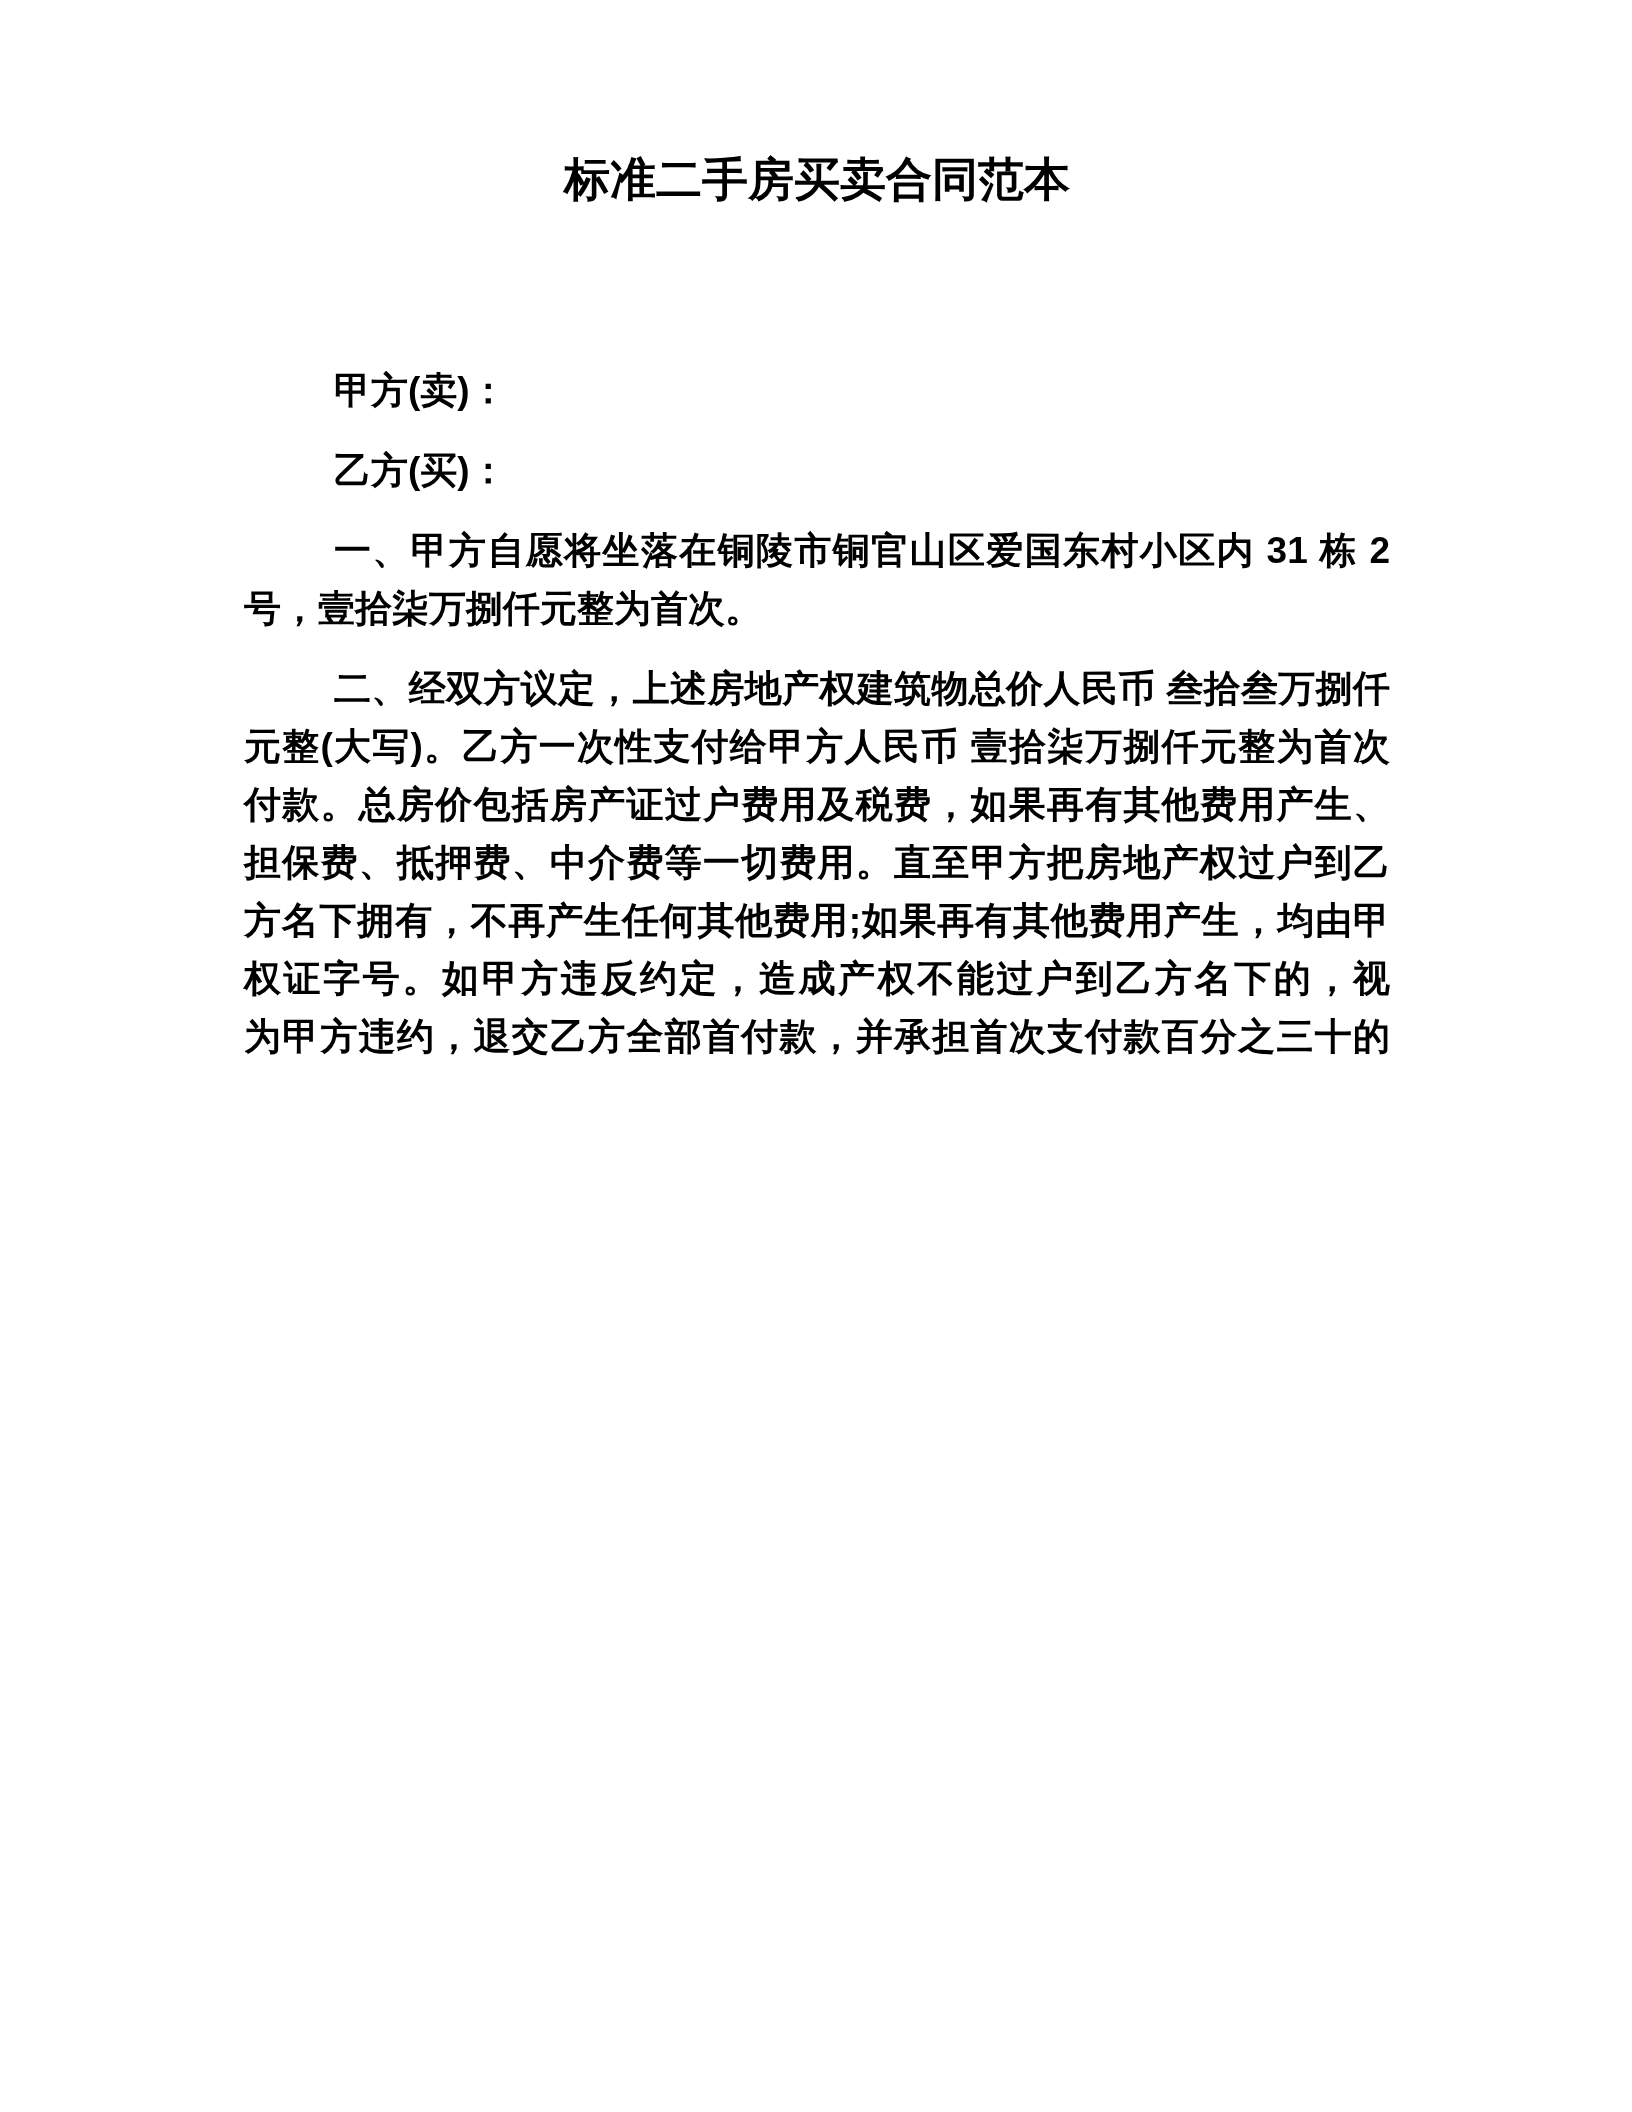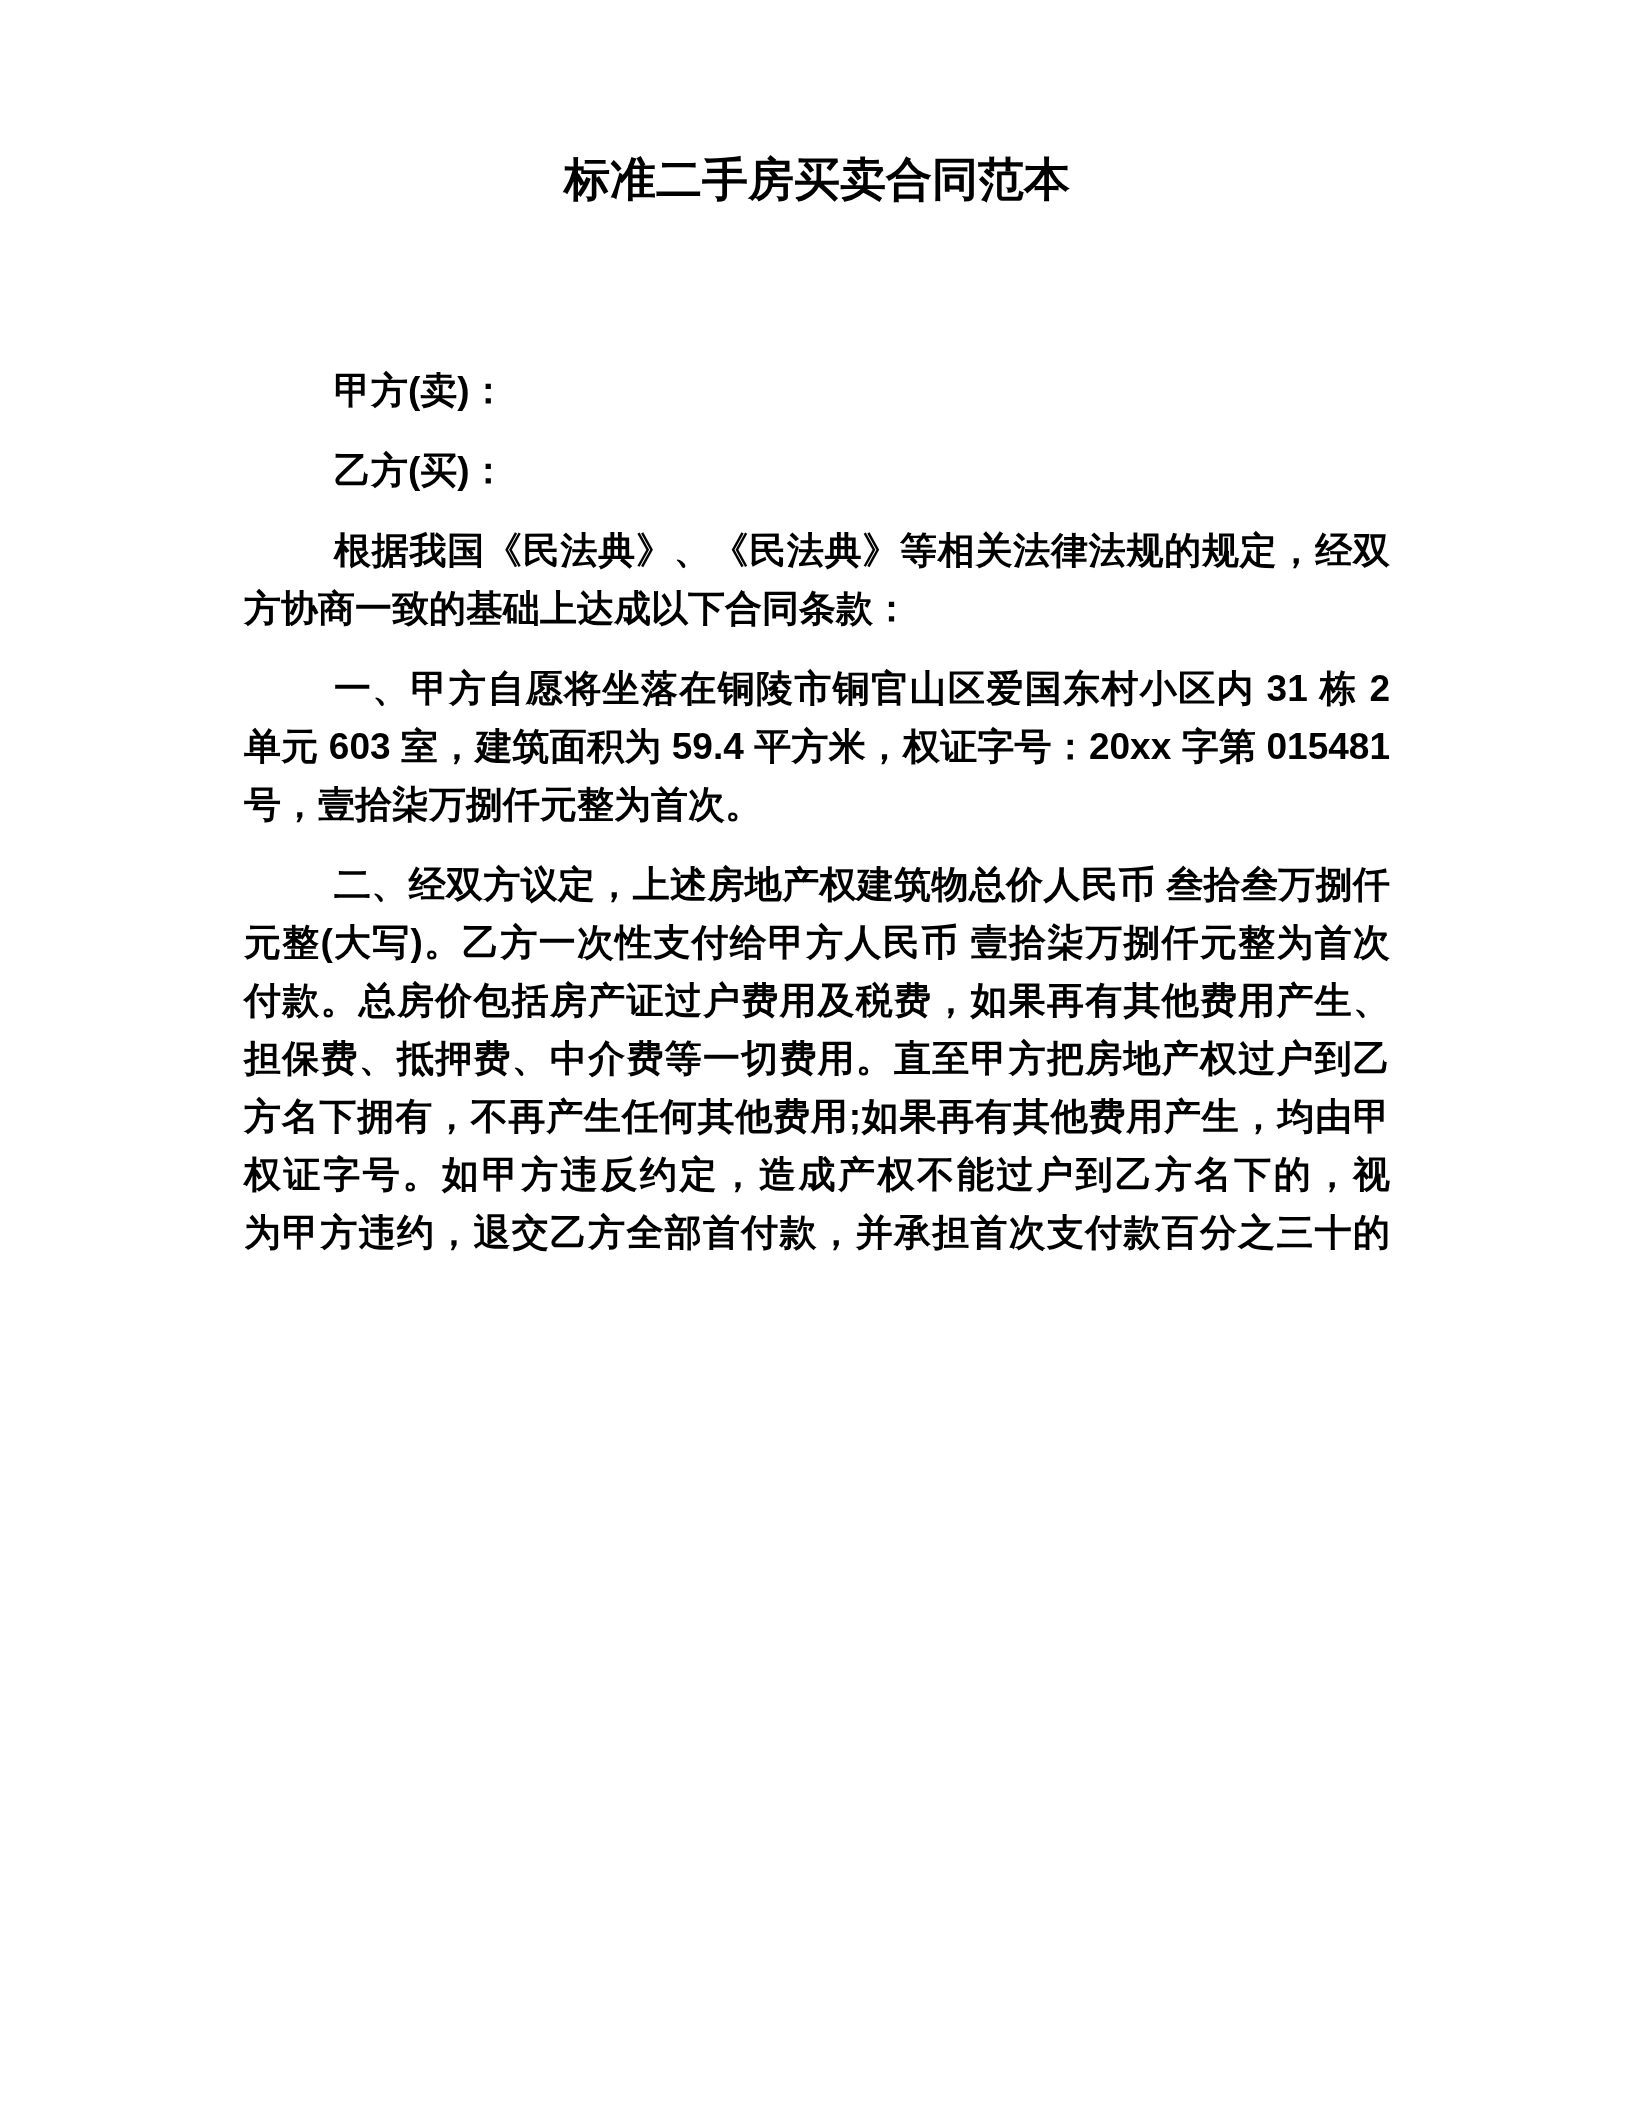--- a/index.html
+++ b/index.html
@@ -55,26 +55,21 @@
 <div class="page">
   <h1 class="doc-title">标准二手房买卖合同范本</h1>
   <div class="doc-body" id="doc-body">
       <p class="para">
         <span class="line first">甲方(卖)：</span>
       </p>
       <p class="para">
         <span class="line first">乙方(买)：</span>
       </p>
       <p class="para">
-        <span class="line first fill">根据我国《民法典》、《民法典》等相关法律法规的规定，经双</span>
-        <span class="line">方协商一致的基础上达成以下合同条款：</span>
-      </p>
-      <p class="para">
         <span class="line first fill">一、甲方自愿将坐落在铜陵市铜官山区爱国东村小区内 31 栋 2</span>
-        <span class="line fill">单元 603 室，建筑面积为 59.4 平方米，权证字号：20xx 字第 015481</span>
         <span class="line">号，壹拾柒万捌仟元整为首次。</span>
       </p>
       <p class="para">
         <span class="line first fill">二、经双方议定，上述房地产权建筑物总价人民币 叁拾叁万捌仟</span>
         <span class="line fill">元整(大写)。乙方一次性支付给甲方人民币 壹拾柒万捌仟元整为首次</span>
         <span class="line fill">付款。总房价包括房产证过户费用及税费，如果再有其他费用产生、</span>
         <span class="line fill">担保费、抵押费、中介费等一切费用。直至甲方把房地产权过户到乙</span>
         <span class="line fill">方名下拥有，不再产生任何其他费用;如果再有其他费用产生，均由甲</span>
         <span class="line fill">权证字号。如甲方违反约定，造成产权不能过户到乙方名下的，视</span>
         <span class="line fill">为甲方违约，退交乙方全部首付款，并承担首次支付款百分之三十的</span>

